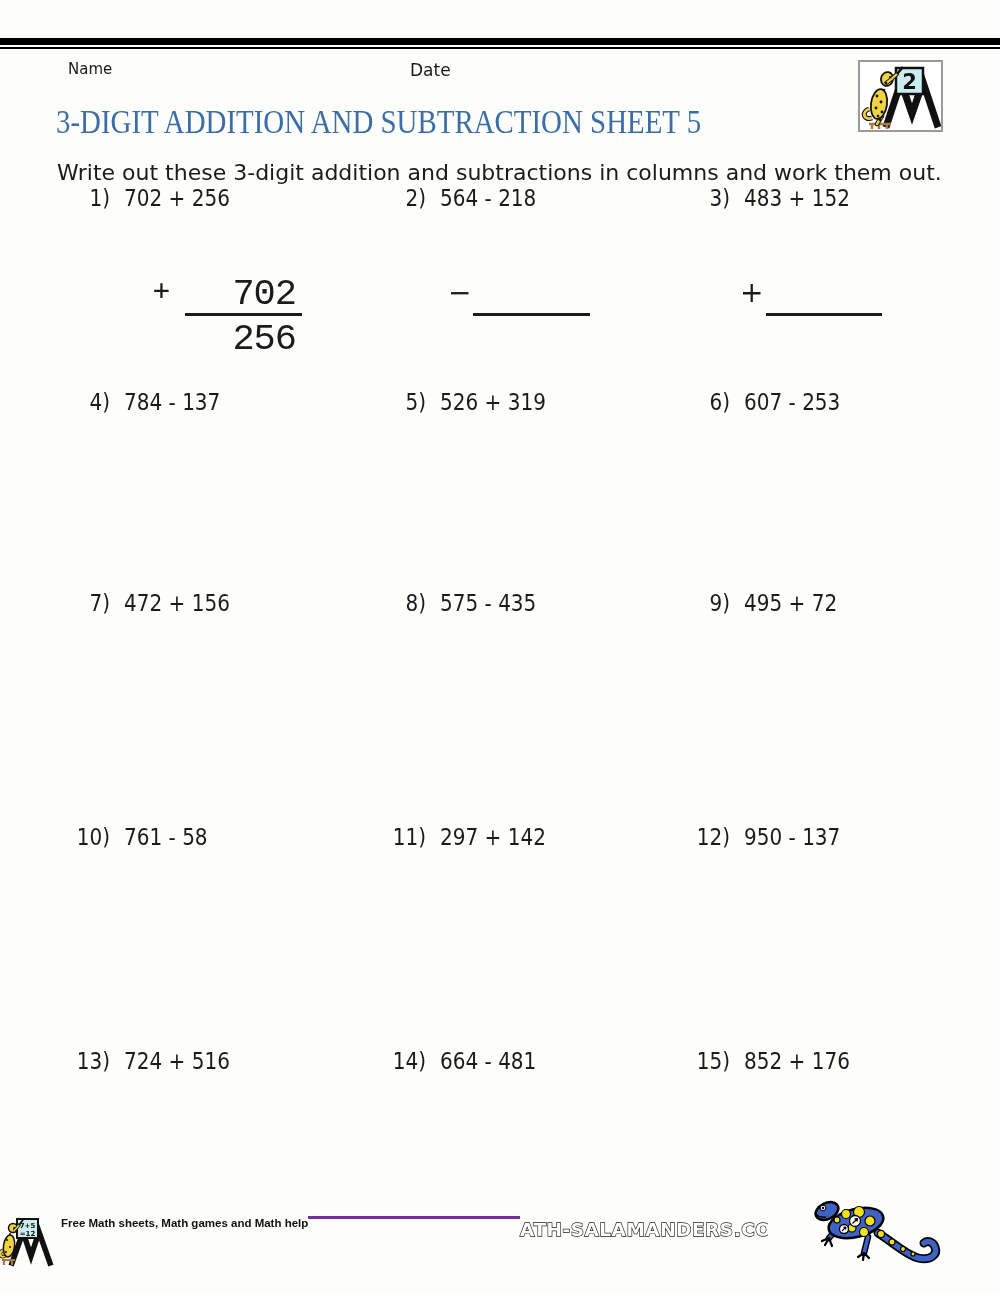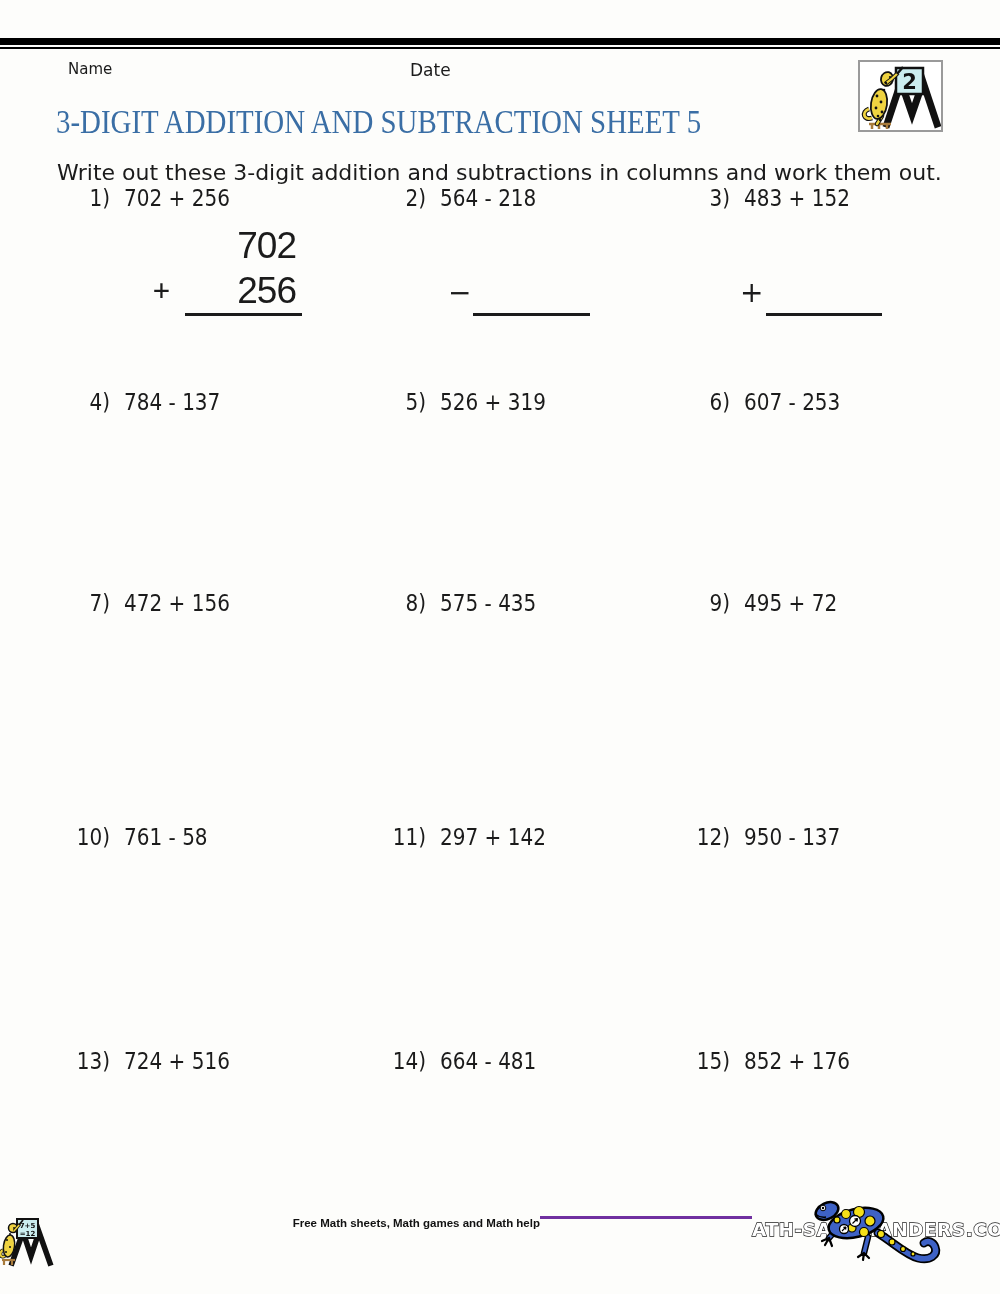--- a/index.html
+++ b/index.html
@@ -27,34 +27,34 @@
   .prow{position:absolute;left:0;width:1000px;height:30px;}
   .r1{top:185px}.r2{top:389px}.r3{top:590px}.r4{top:824px}.r5{top:1048px}
   .pcell{position:absolute;top:0;display:flex;align-items:baseline;}
   .c1{left:62px}.c2{left:378px}.c3{left:682px}
   .pnum{width:48px;text-align:right;font-size:23px;transform:scaleX(0.87);
     transform-origin:right center;white-space:nowrap;}
   .pexpr{margin-left:14px;font-size:23px;transform:scaleX(0.87);
     transform-origin:left center;white-space:nowrap;}
 
   .we-operand{position:absolute;width:110px;text-align:right;padding-right:4px;
-    font-family:Liberation Sans, sans-serif;font-size:37px;letter-spacing:-1px;white-space:nowrap;}
+    font-family:Liberation Mono, monospace;font-size:37px;letter-spacing:-1px;white-space:nowrap;margin-top:48px;}
   .we-top{left:186px;top:225px;}
   .we-bottom{left:186px;top:270px;}
   .we-op{position:absolute;left:153px;top:274px;font-family:"DejaVu Sans Mono",monospace;font-size:28px;}
   .tmpl-op{position:absolute;font-size:28px;}
   .op2{left:448px;top:276px;}
   .op3{left:740px;top:276px;}
   .ans-line{position:absolute;height:3px;background:#1b1b1b;width:117px;}
   .l1{left:185px;top:313px;}
   .l2{left:473px;top:313px;}
   .l3{left:766px;top:313px;width:116px;}
 
   .footer{position:absolute;left:0;top:1216px;width:1000px;display:flex;
-    justify-content:space-between;align-items:flex-start;}
+    justify-content:flex-start;align-items:flex-start;}
   .footer-col{display:flex;flex-direction:row;}
   .f-tagline{font-family:"Liberation Sans",sans-serif;font-weight:bold;
     font-size:11.5px;padding:1px 0 3px 7px;white-space:nowrap;color:#111;}
   .f-rule{height:3px;background:#7030A0;width:212px;}
   .f-site{margin:0 0 0 -2px;}
 
   .blue-salamander{position:absolute;left:806px;top:1183px;}
   svg{display:block;}
 </style>
 </head>

